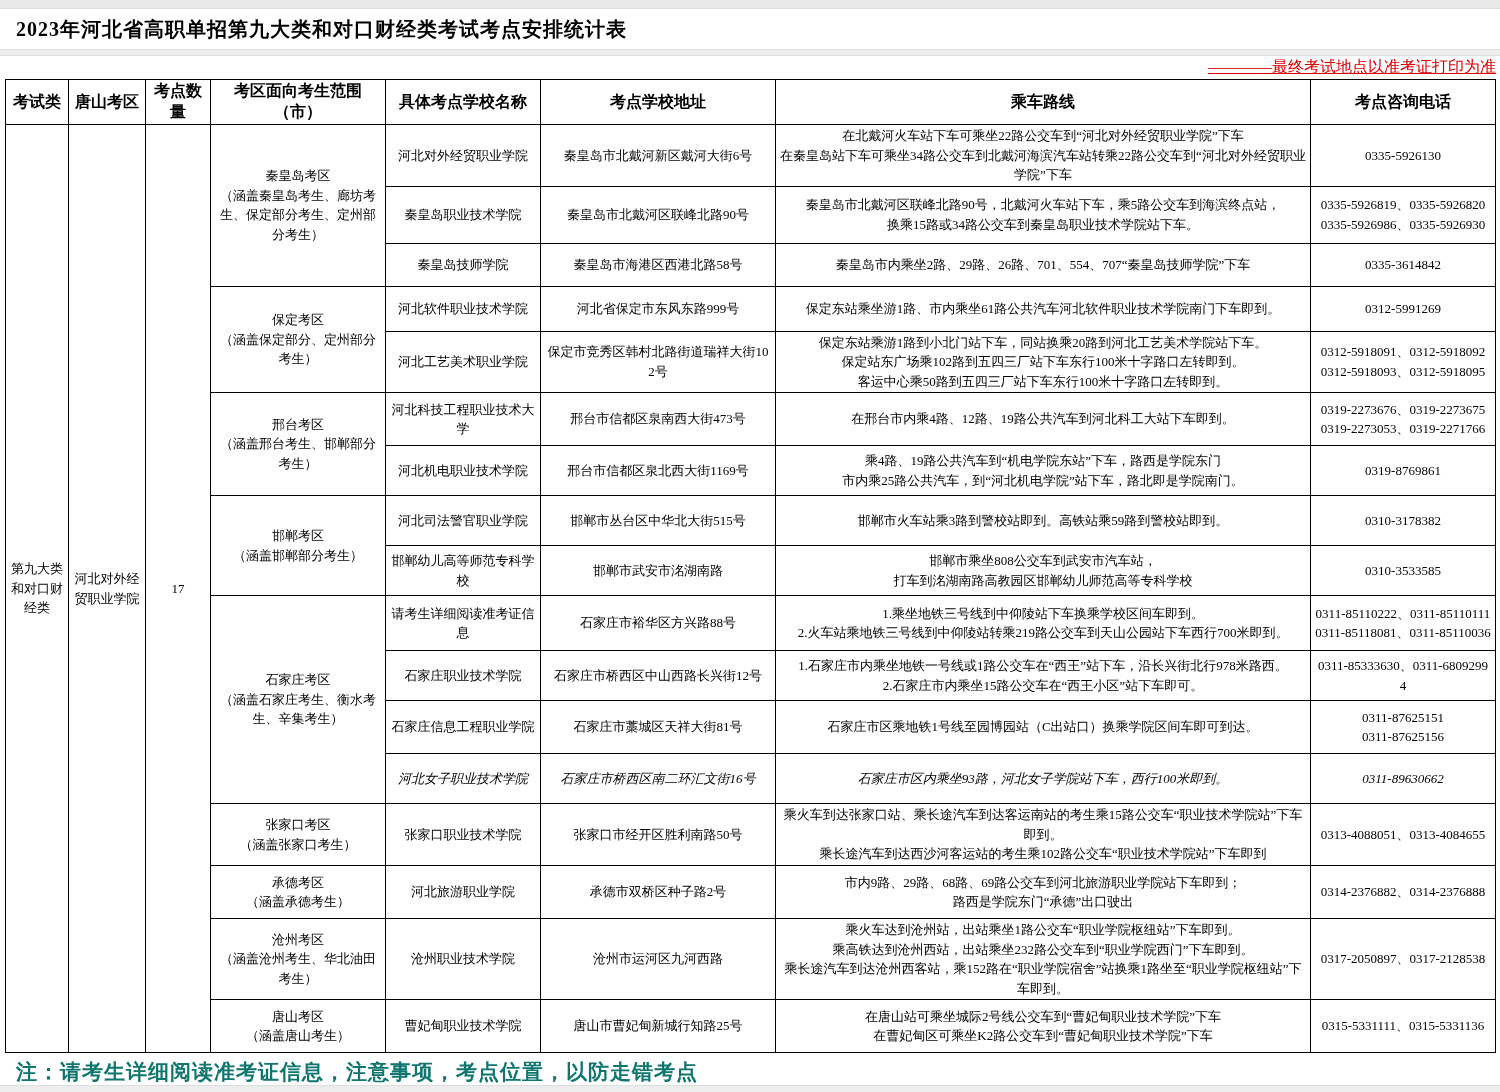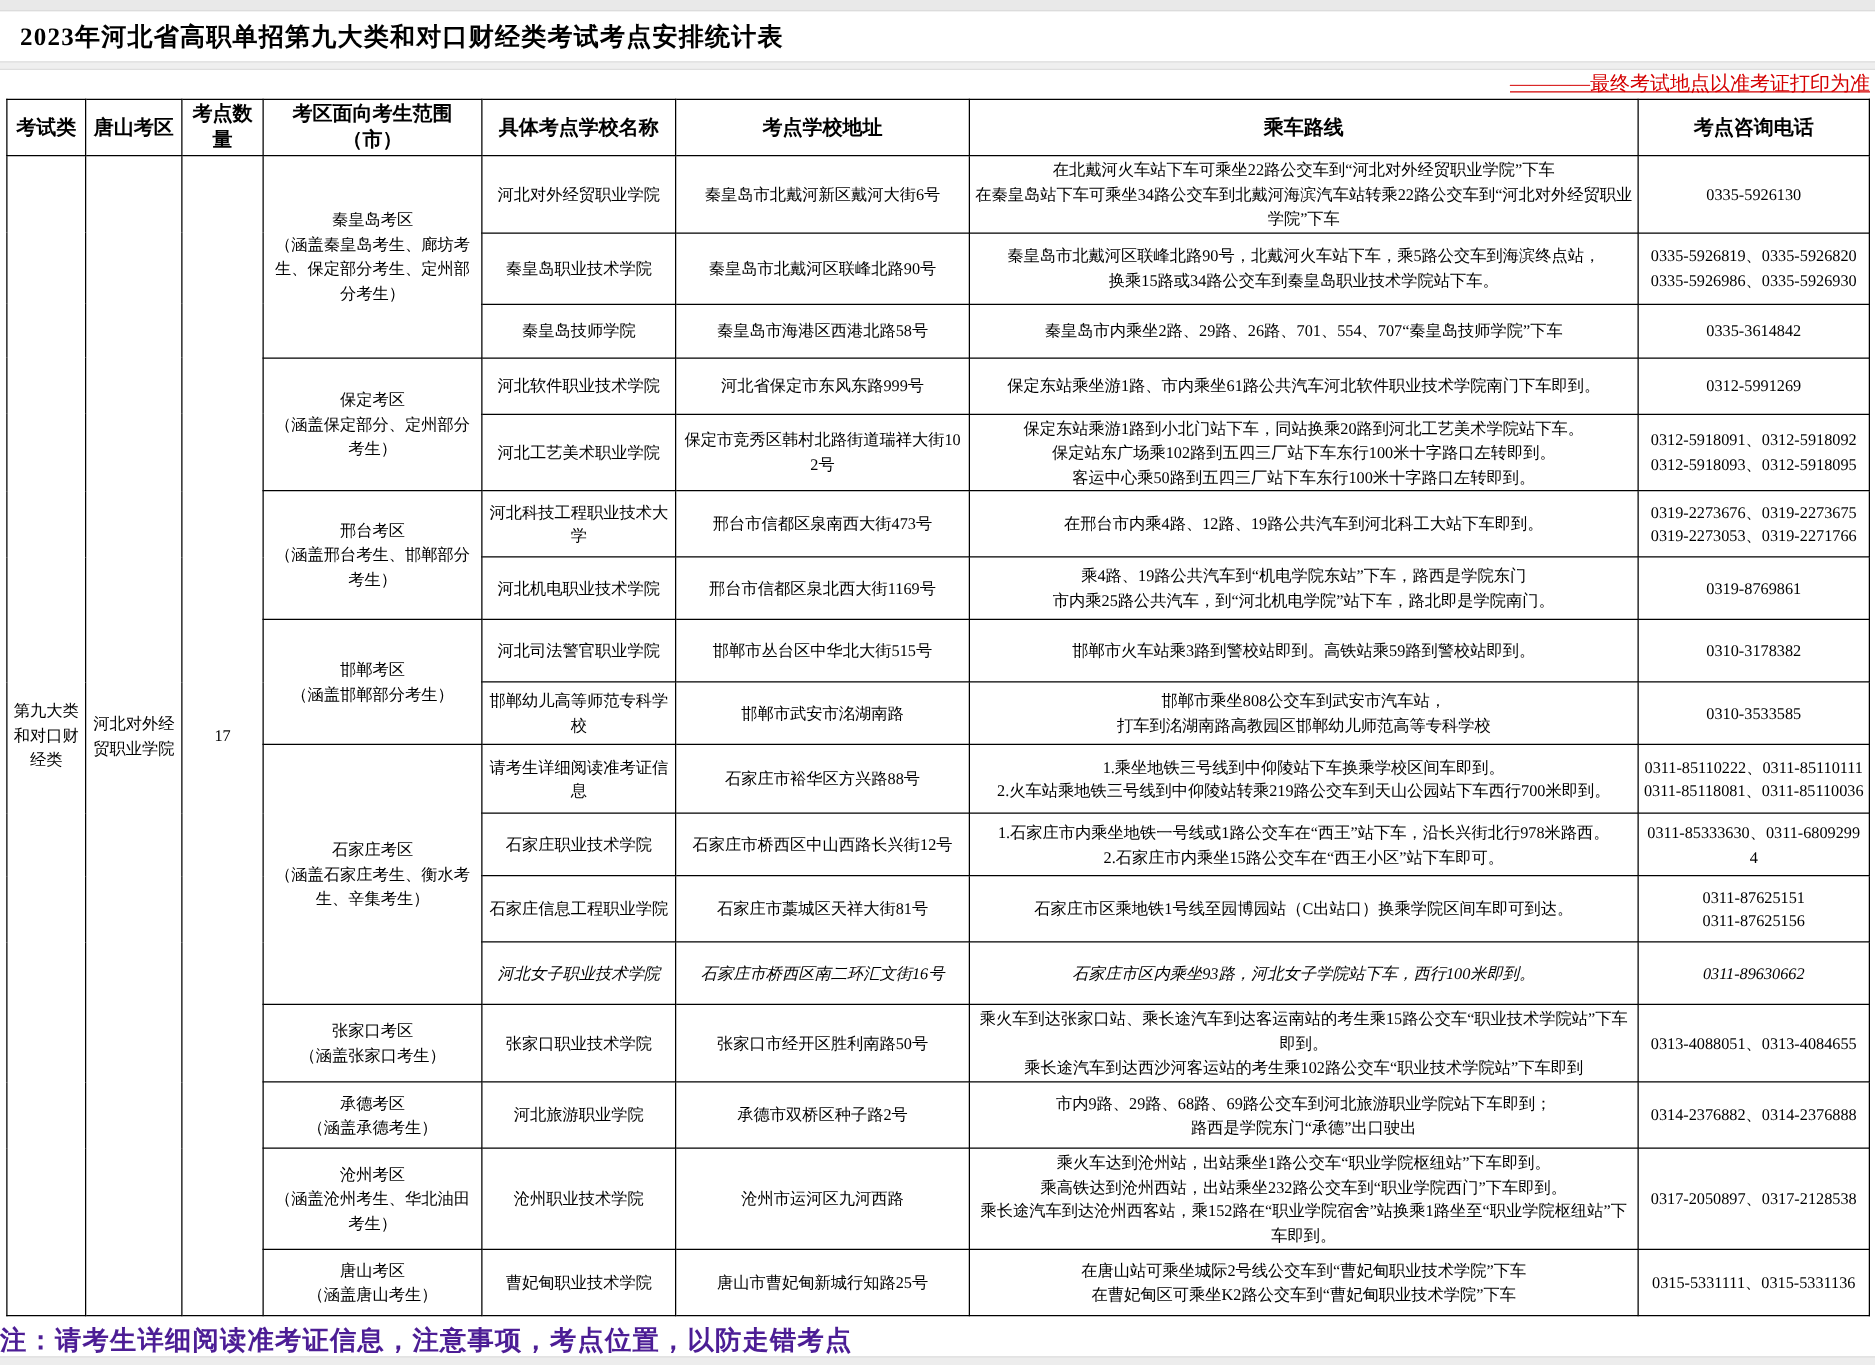--- a/index.html
+++ b/index.html
@@ -25,22 +25,22 @@
   .exam-table th{
     border:1px solid #000;font-size:16px;font-weight:bold;
     height:23px;padding:1px 2px;text-align:center;vertical-align:middle;
   }
   .exam-table td{
     border:1px solid #000;font-size:13px;line-height:1.5;
     padding:1px 4px;text-align:center;vertical-align:middle;
     white-space:pre-line;word-break:break-all;
   }
   .note{
-    color:#4c1d95;font-weight:bold;font-size:21px;
-    padding:5px 0 0 0;letter-spacing:1px;
+    color:#0f766e;font-weight:bold;font-size:21px;
+    padding:5px 0 0 16px;letter-spacing:1px;
   }
   .bottom-bar{
     position:absolute;left:0;bottom:0;width:100%;height:6px;
     background:#ededed;border-top:1px solid #dedede;
   }
 </style>
 </head>
 <body>
 
 <div class="top-bar"></div>

